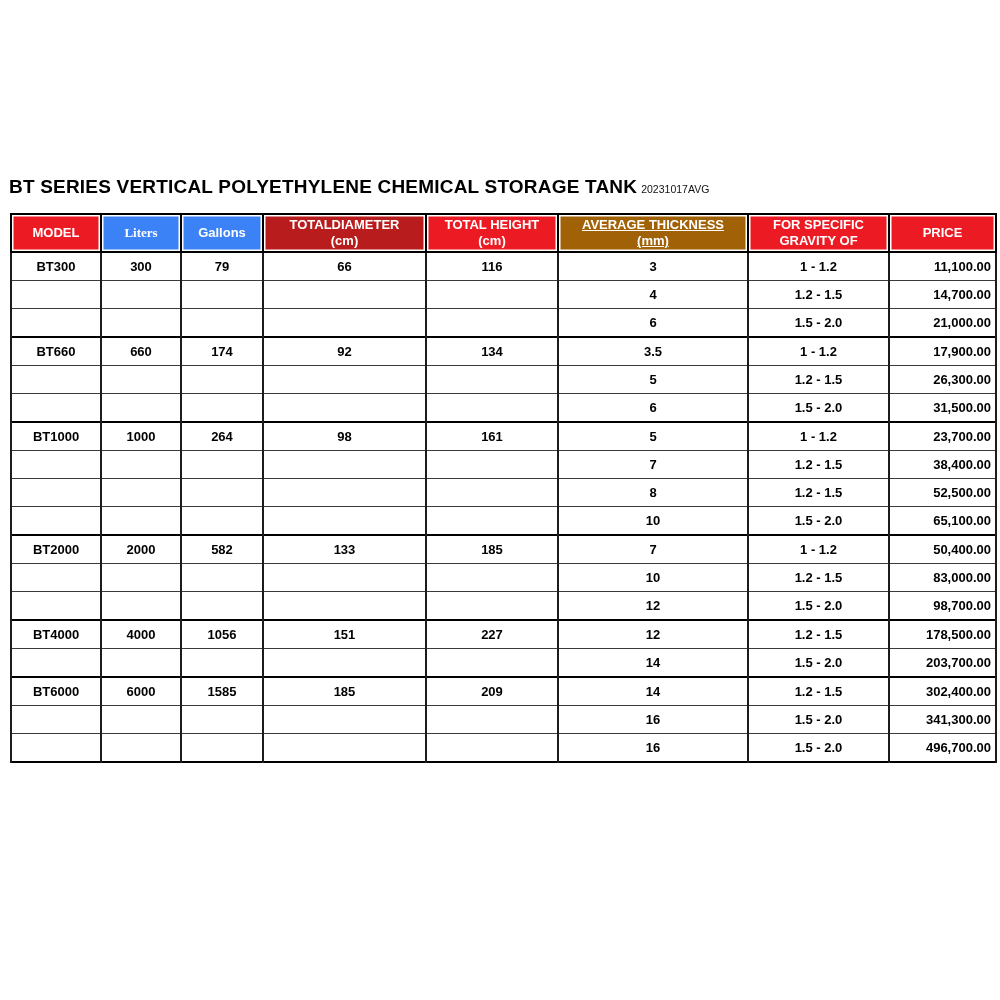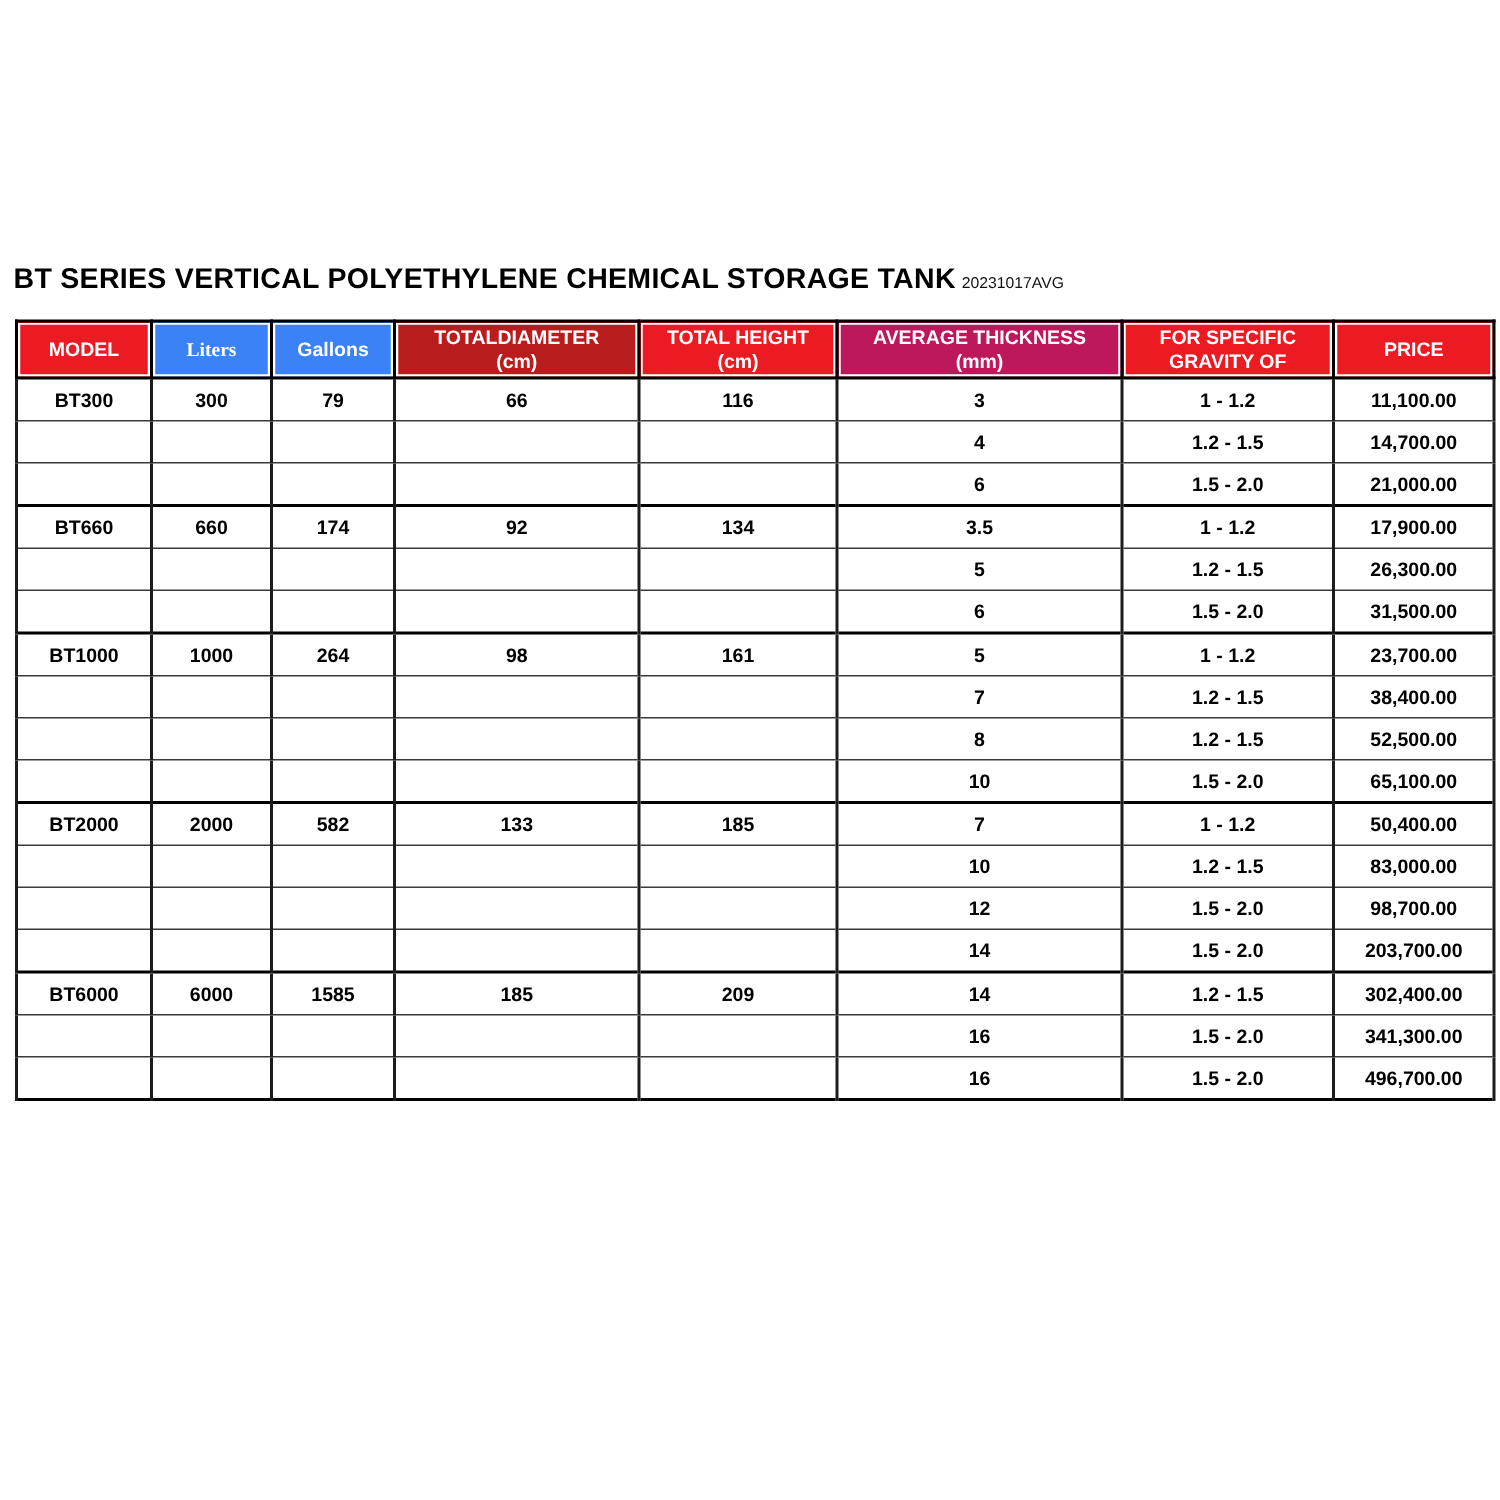--- a/index.html
+++ b/index.html
@@ -70,21 +70,21 @@
     vertical-align: middle;
     padding: 0 4px;
     overflow: hidden;
     white-space: nowrap;
   }
   table.spec-table tr.group-start td {
     border-top: 2.5px solid #000;
   }
   td.al-left   { text-align: center;  padding-left: 10px; margin-left: 25px; }
   td.al-center { text-align: center; }
-  td.al-right  { text-align: center; padding-right: 9px; }
+  td.al-right  { text-align: right; padding-right: 9px; }
 </style>
 </head>
 <body>
 
 <div class="page">
 
   <div class="title-wrap">
     <span class="doc-title">BT SERIES VERTICAL POLYETHYLENE CHEMICAL STORAGE TANK</span><span class="doc-title-suffix">20231017AVG</span>
   </div>
 
@@ -111,21 +111,21 @@
             <div>Gallons</div>
           </th>
           <th style="background: #b91c1c;">
             <div>TOTALDIAMETER</div>
             <div>(cm)</div>
           </th>
           <th style="background: rgb(236, 27, 35);">
             <div>TOTAL HEIGHT</div>
             <div>(cm)</div>
           </th>
-          <th style="background: #be185d;">
+          <th style="background: #a16207; text-decoration: underline;">
             <div>AVERAGE THICKNESS</div>
             <div>(mm)</div>
           </th>
           <th style="background: rgb(236, 27, 35);">
             <div>FOR SPECIFIC</div>
             <div>GRAVITY OF</div>
           </th>
           <th style="background: rgb(236, 27, 35); margin-left: 46px;">
             <div>PRICE</div>
           </th>
@@ -255,20 +255,30 @@
         <tr>
           <td class="al-left"></td>
           <td class="al-center"></td>
           <td class="al-center"></td>
           <td class="al-center"></td>
           <td class="al-center"></td>
           <td class="al-center">12</td>
           <td class="al-center">1.5 - 2.0</td>
           <td class="al-right">98,700.00</td>
         </tr>
+        <tr class="group-start">
+          <td class="al-left">BT4000</td>
+          <td class="al-center">4000</td>
+          <td class="al-center">1056</td>
+          <td class="al-center">151</td>
+          <td class="al-center">227</td>
+          <td class="al-center">12</td>
+          <td class="al-center">1.2 - 1.5</td>
+          <td class="al-right">178,500.00</td>
+        </tr>
         <tr>
           <td class="al-left"></td>
           <td class="al-center"></td>
           <td class="al-center"></td>
           <td class="al-center"></td>
           <td class="al-center"></td>
           <td class="al-center">14</td>
           <td class="al-center">1.5 - 2.0</td>
           <td class="al-right">203,700.00</td>
         </tr>

